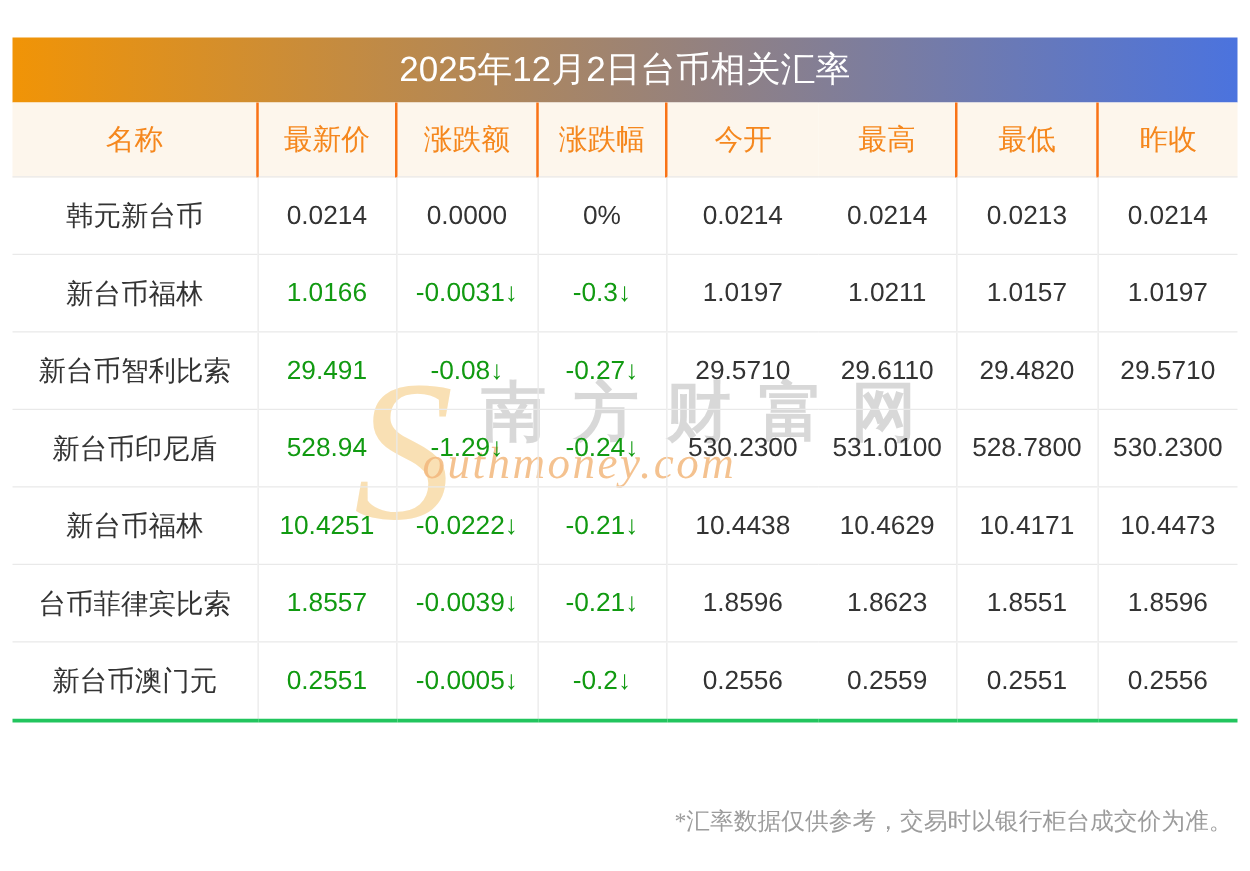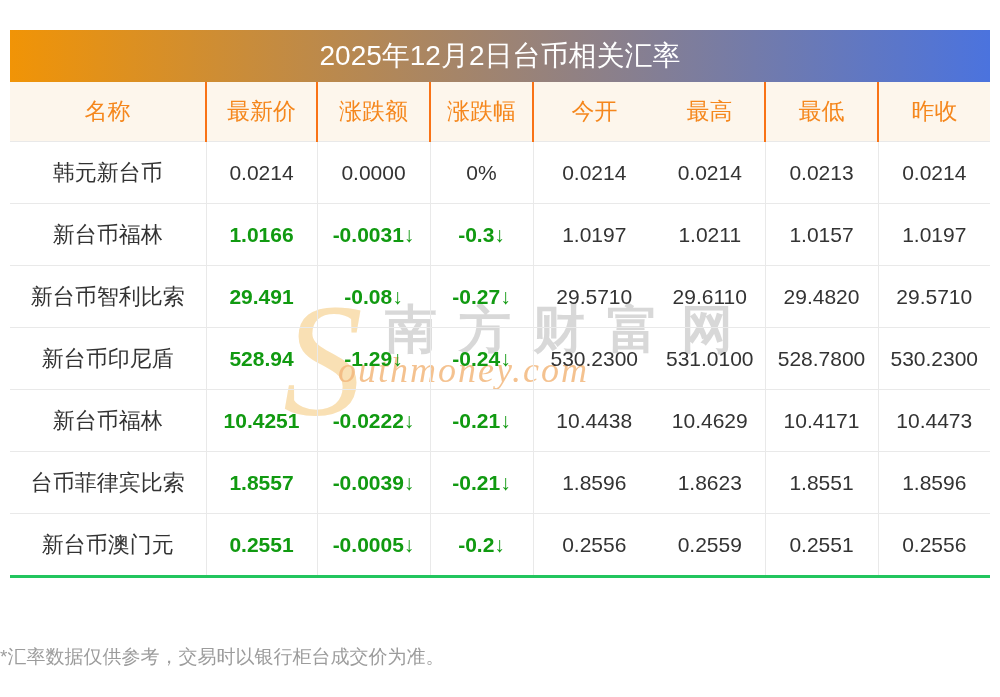--- a/index.html
+++ b/index.html
@@ -39,25 +39,25 @@
     height:59px;text-align:center;padding:0;
   }
   thead th.bl{border-left:2px solid #f97316;}
   tbody td{
     height:61px;text-align:center;font-size:21px;color:#333333;
     padding:0;border-top:1px solid #e9e9e9;background:transparent;
   }
   tbody td.bl{border-left:1px solid #e9e9e9;}
   tbody tr:last-child td{border-bottom:3px solid #22c55e;}
   tbody td.name-cell{font-size:22px;}
-  tbody td.green{color:#119a11;font-weight:bold;}
+  tbody td.green{color:#119a11;}
   
   .footer{
     position:absolute;left:0;top:644px;width:986px;z-index:1;
-    text-align:left;color:#9c9c9c;font-size:19px;
+    text-align:right;color:#9c9c9c;font-size:19px;font-family:Liberation Serif, serif;
   }
 </style>
 </head>
 <body>
 
 <div class="watermark">
   <span class="wm-s">S</span>
   <span class="wm-cn">南方财富网</span>
   <span class="wm-en">outhmoney.com</span>
 </div>

